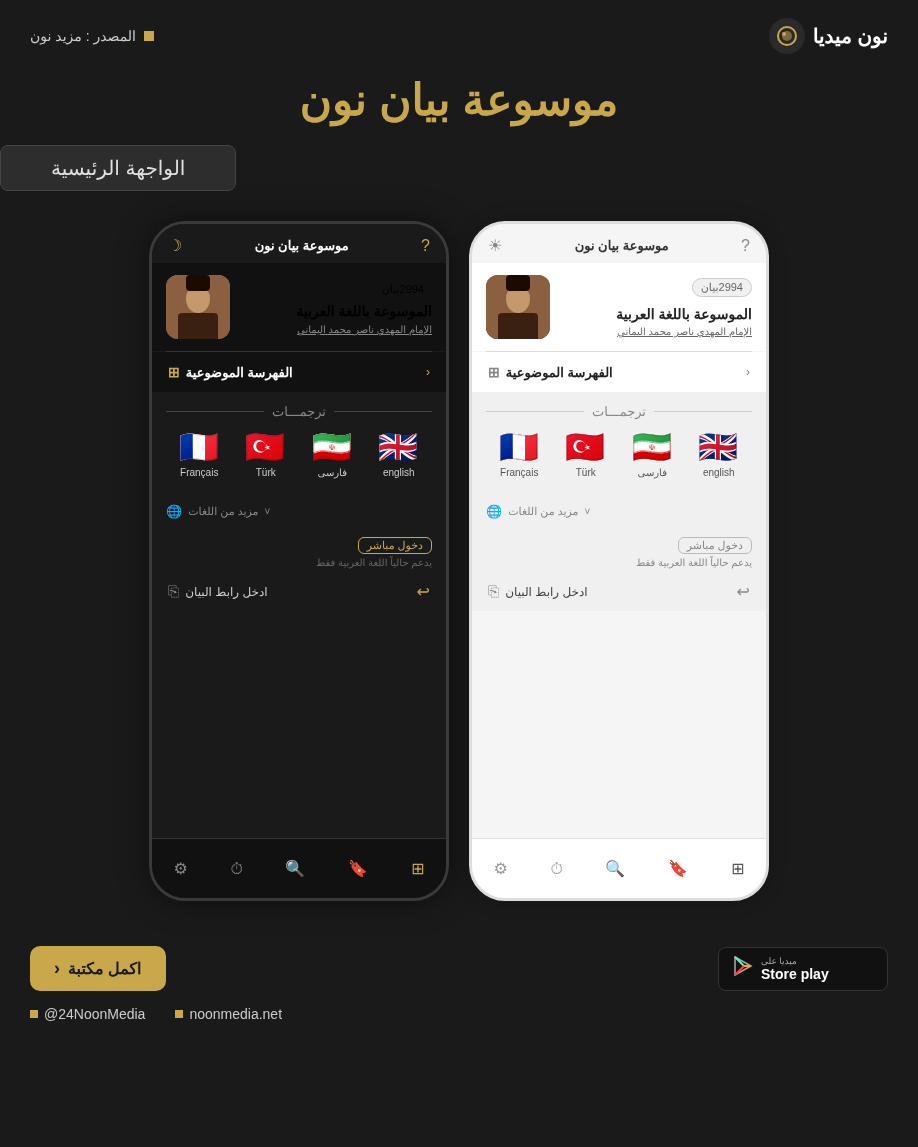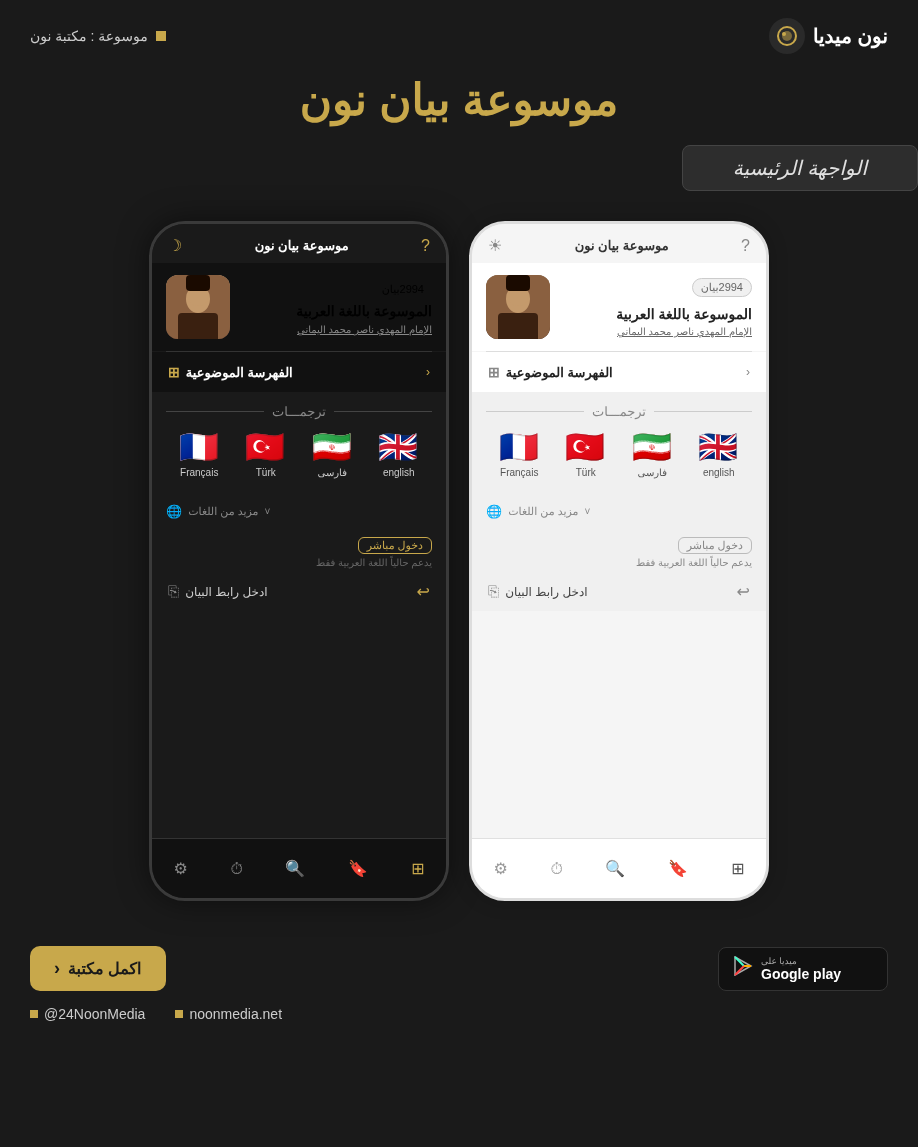--- a/index.html
+++ b/index.html
@@ -63,23 +63,22 @@
       color: #c8a84b;
       font-size: 44px;
       font-weight: bold;
       direction: rtl;
       margin: 10px 0 20px;
     }
 
     
     .subtitle-badge {
       display: flex;
-      justify-content: flex-end;
+      justify-content: flex-start;
       margin-bottom: 30px;
-      font-style: italic;
     }
     .subtitle-badge span {
       background: #2d2d2d;
       color: #e0e0e0;
       padding: 10px 50px;
       border-radius: 8px;
       font-size: 20px;
       direction: rtl;
       border: 1px solid #444;
     }
@@ -404,21 +403,21 @@
     .trans-section-bg-dark {
       background: #1a1a1a;
     }
   </style>
 </head>
 <body>
 
 <div class="header">
   <div class="source-label">
     <span class="dot"></span>
-    <span>موسوعة : مكتبة نون</span>
+    <span>المصدر : مزيد نون</span>
   </div>
   <div class="brand-logo">
     <span class="brand-text">نون ميديا</span>
     <div class="logo-icon">
       <svg width="22" height="22" viewBox="0 0 22 22">
         <circle cx="11" cy="11" r="9" fill="none" stroke="#c8a84b" stroke-width="2"></circle>
         <circle cx="11" cy="11" r="5" fill="#c8a84b" opacity="0.5"></circle>
         <circle cx="8" cy="9" r="2" fill="#c8a84b"></circle>
       </svg>
     </div>
@@ -637,21 +636,21 @@
       <span class="badge-icon">
         <svg width="20" height="20" viewBox="0 0 20 20">
           <polygon points="2,1 18,10 2,19" fill="none" stroke="#aaa" stroke-width="1.5"></polygon>
           <line x1="2" y1="1" x2="11" y2="10" stroke="#4fc" stroke-width="2"></line>
           <line x1="2" y1="19" x2="11" y2="10" stroke="#f44" stroke-width="2"></line>
           <line x1="11" y1="10" x2="18" y2="10" stroke="#fa0" stroke-width="2"></line>
         </svg>
       </span>
       <div>
         <div class="badge-text-small">ميديا على</div>
-        <div class="badge-text-large">Google play</div>
+        <div class="badge-text-large">Store play</div>
       </div>
     </div>
   </div>
 
 </div>
 
 <div class="social-footer">
   <div class="social-item">
     <span class="social-dot"></span>
     <span>@24NoonMedia</span>

